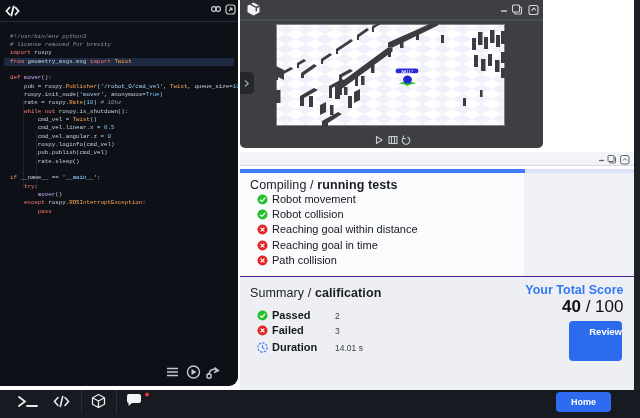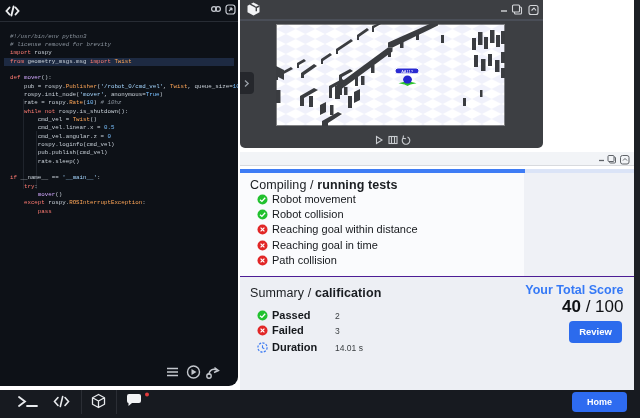--- a/index.html
+++ b/index.html
@@ -41,29 +41,29 @@
   .h1 { font-size:12.5px; color:#1a1d21; letter-spacing:0.1px; }
   .row { position:absolute; height:12px; width:260px; white-space:nowrap; }
   .row svg { position:absolute; left:0; top:1px; }
   .row .txt { position:absolute; left:15px; top:0; font-size:11px; color:#15181c; }
   .row .lbl { position:absolute; left:15px; top:0; font-size:11px; font-weight:bold; color:#15181c; }
   .row .val { position:absolute; left:78px; top:2px; font-size:8.5px; color:#3c4043; }
 
   #score-title { right:16.5px; top:283px; font-size:12.5px; font-weight:bold; color:#3579f6;margin-left:20px; }
   #score-num { right:16.5px; top:297px; font-size:17px; font-weight:bold; color:#0f1114;margin-left:35px; }
   #score-num .slash { font-weight:normal; }
-  #review { left:569px; top:321px; width:53px; height:22px; background:#2c6bed;
+  #review { left:569px; top:321px; width:53px; height:40px; background:#2c6bed;
     border-radius:4px; color:#fff; font-size:9.5px; font-weight:bold;
-    text-align:center; line-height:22px; }
+    text-align:right; line-height:22px; }
 
   
   #rstrip { left:634px; top:0; width:6px; height:390px; background:#1d2025; }
   #bbar { left:0; top:390px; width:640px; height:28px; background:#171a20; }
   .bsep { position:absolute; top:0; width:1px; height:24px; background:#2b2e35; }
-  #home { left:572px; top:2px; width:55px; height:20px; background:#2e6bf0;
+  #home { left:556px; top:2px; width:55px; height:20px; background:#2e6bf0;
     border-radius:4px; color:#fff; font-size:9px; font-weight:bold;
     text-align:center; line-height:20px; }
 </style>
 </head>
 <body>
 
 <div class="abs" id="editor">
   <div class="abs" id="ed-topbar">
     <svg class="abs" style="left:5px;top:4.5px" width="15" height="12" viewBox="0 0 15 12">
       <path d="M4.5 2.5 L1.5 6 L4.5 9.5 M10.5 2.5 L13.5 6 L10.5 9.5 M8.6 1.5 L6.4 10.5" stroke="#eceef0" stroke-width="1.9" fill="none" stroke-linecap="round"></path>

